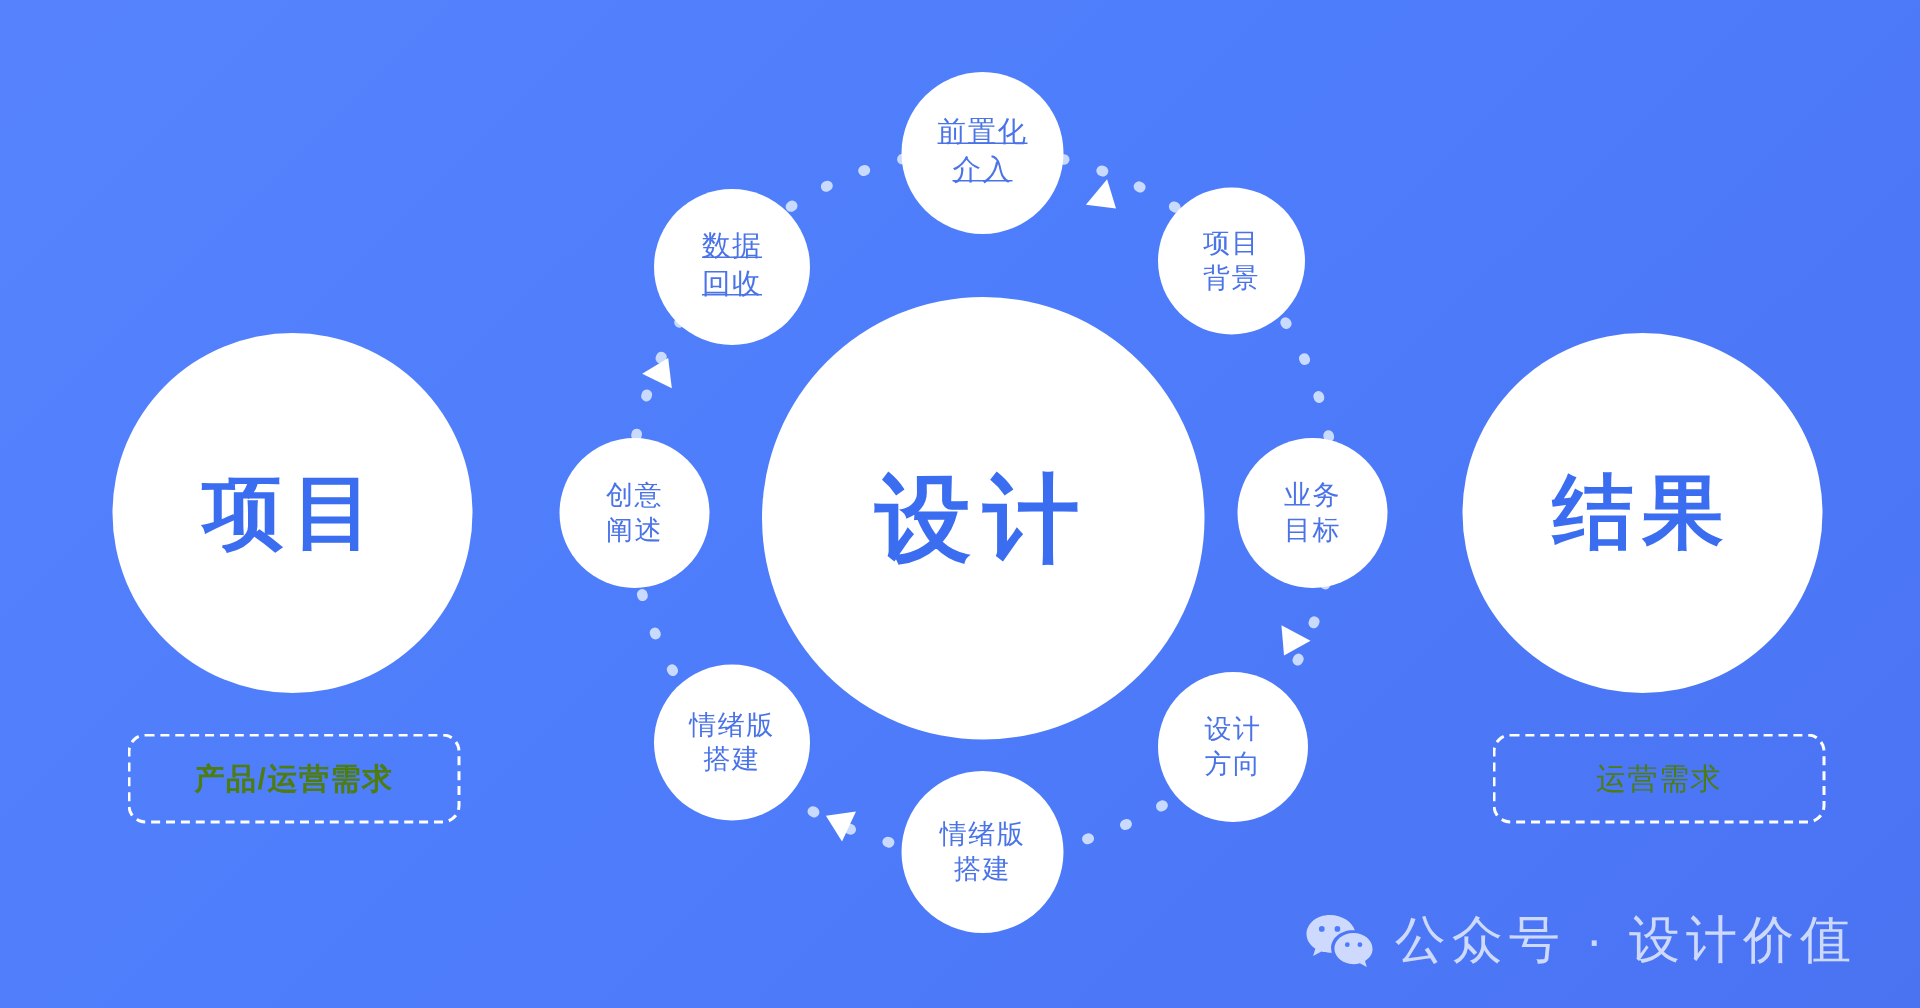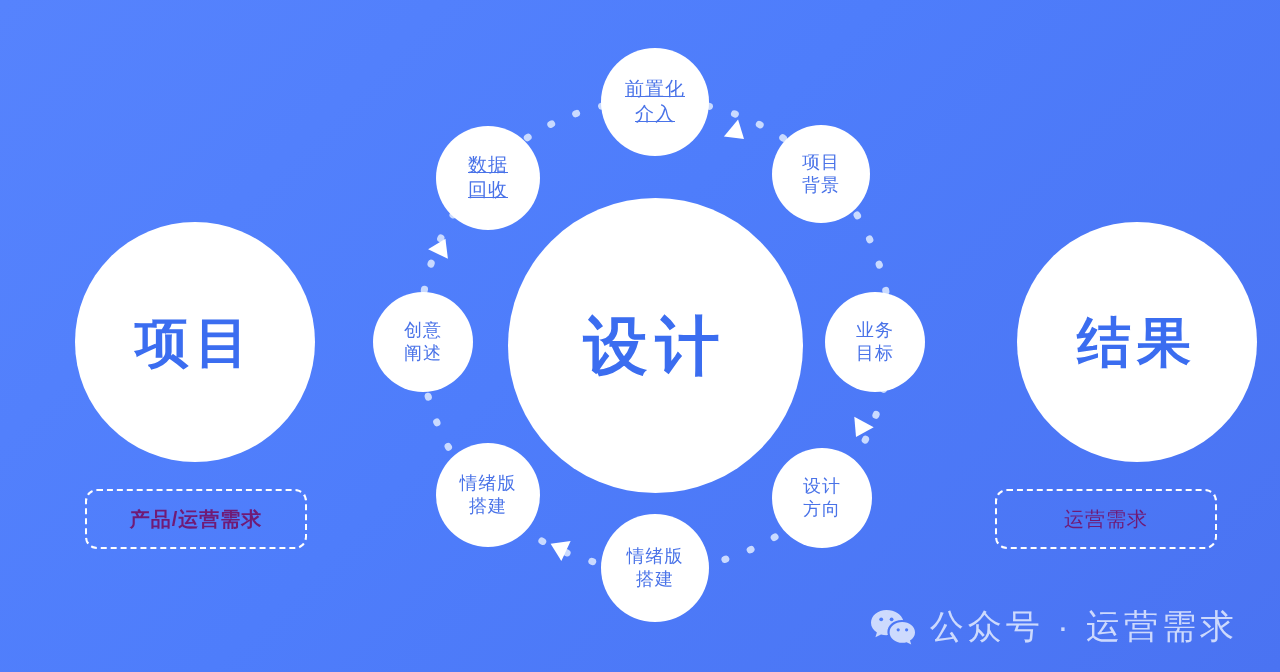--- a/index.html
+++ b/index.html
@@ -15,29 +15,29 @@
   .big-circle{
     position:absolute; border-radius:50%;
     background:#FFFFFF;
     display:flex; align-items:center; justify-content:center;
   }
   .big-circle .lbl{
     font-size:54px; font-weight:bold; color:#3B6DF0;
     letter-spacing:6px; line-height:1;
   }
   #circle-project { left:75px;  top:222px; width:240px; height:240px; }
-  #circle-result  { left:1017px; top:222px; width:240px; height:240px; }
+  #circle-result  { left:975px; top:222px; width:240px; height:240px; }
 
   
   .tag-box{
     position:absolute; width:222px; height:60px;
     border:2px dashed #FFFFFF; border-radius:12px;
     display:flex; align-items:center; justify-content:center;
   }
-  .tag-box .lbl{ font-size:20px; color:#701a75; letter-spacing:1px; }
+  .tag-box .lbl{ font-size:20px; color:#4d7c0f; letter-spacing:1px; }
   #tag-project{ left:85px;  top:489px; }
   #tag-project .lbl{ font-weight:bold; }
   #tag-result { left:995px; top:489px; }
   #tag-result .lbl{ font-weight:normal; }
 
   
   #circle-design{
     position:absolute; left:508px; top:198px; width:295px; height:295px;
     border-radius:50%; background:#FFFFFF;
     display:flex; align-items:center; justify-content:center;
@@ -147,16 +147,16 @@
 
   <div id="watermark">
     <svg id="wechat-icon" width="46" height="38" viewBox="0 0 46 38" xmlns="http://www.w3.org/2000/svg">
       <path d="M16.5 2C7.9 2 1 7.7 1 14.7c0 4 2.3 7.5 5.9 9.8L5.4 29.3l5.6-2.9c1.7.5 3.6.8 5.5.8.5 0 1 0 1.4-.1-.3-1-.5-2-.5-3.1 0-6.6 6.4-11.9 14.3-11.9.5 0 1 0 1.5.1C31.6 6.7 24.8 2 16.5 2z" fill="#EAF0FF"></path>
       <circle cx="11.2" cy="11.3" r="1.9" fill="#4E7DFB"></circle>
       <circle cx="21.6" cy="11.3" r="1.9" fill="#4E7DFB"></circle>
       <path d="M45 24.4c0-5.7-5.7-10.4-12.7-10.4S19.6 18.7 19.6 24.4c0 5.7 5.7 10.4 12.7 10.4 1.5 0 2.9-.2 4.3-.6l4.6 2.4-1.2-4c3.1-1.9 5-4.7 5-7.8z" fill="#EAF0FF"></path>
       <circle cx="28.2" cy="21.8" r="1.6" fill="#4E7DFB"></circle>
       <circle cx="36.6" cy="21.8" r="1.6" fill="#4E7DFB"></circle>
     </svg>
-    <span class="wm-text">公众号 · 运营需求</span>
+    <span class="wm-text">公众号 · 设计价值</span>
   </div>
 
 </div>
 
 </body></html>

